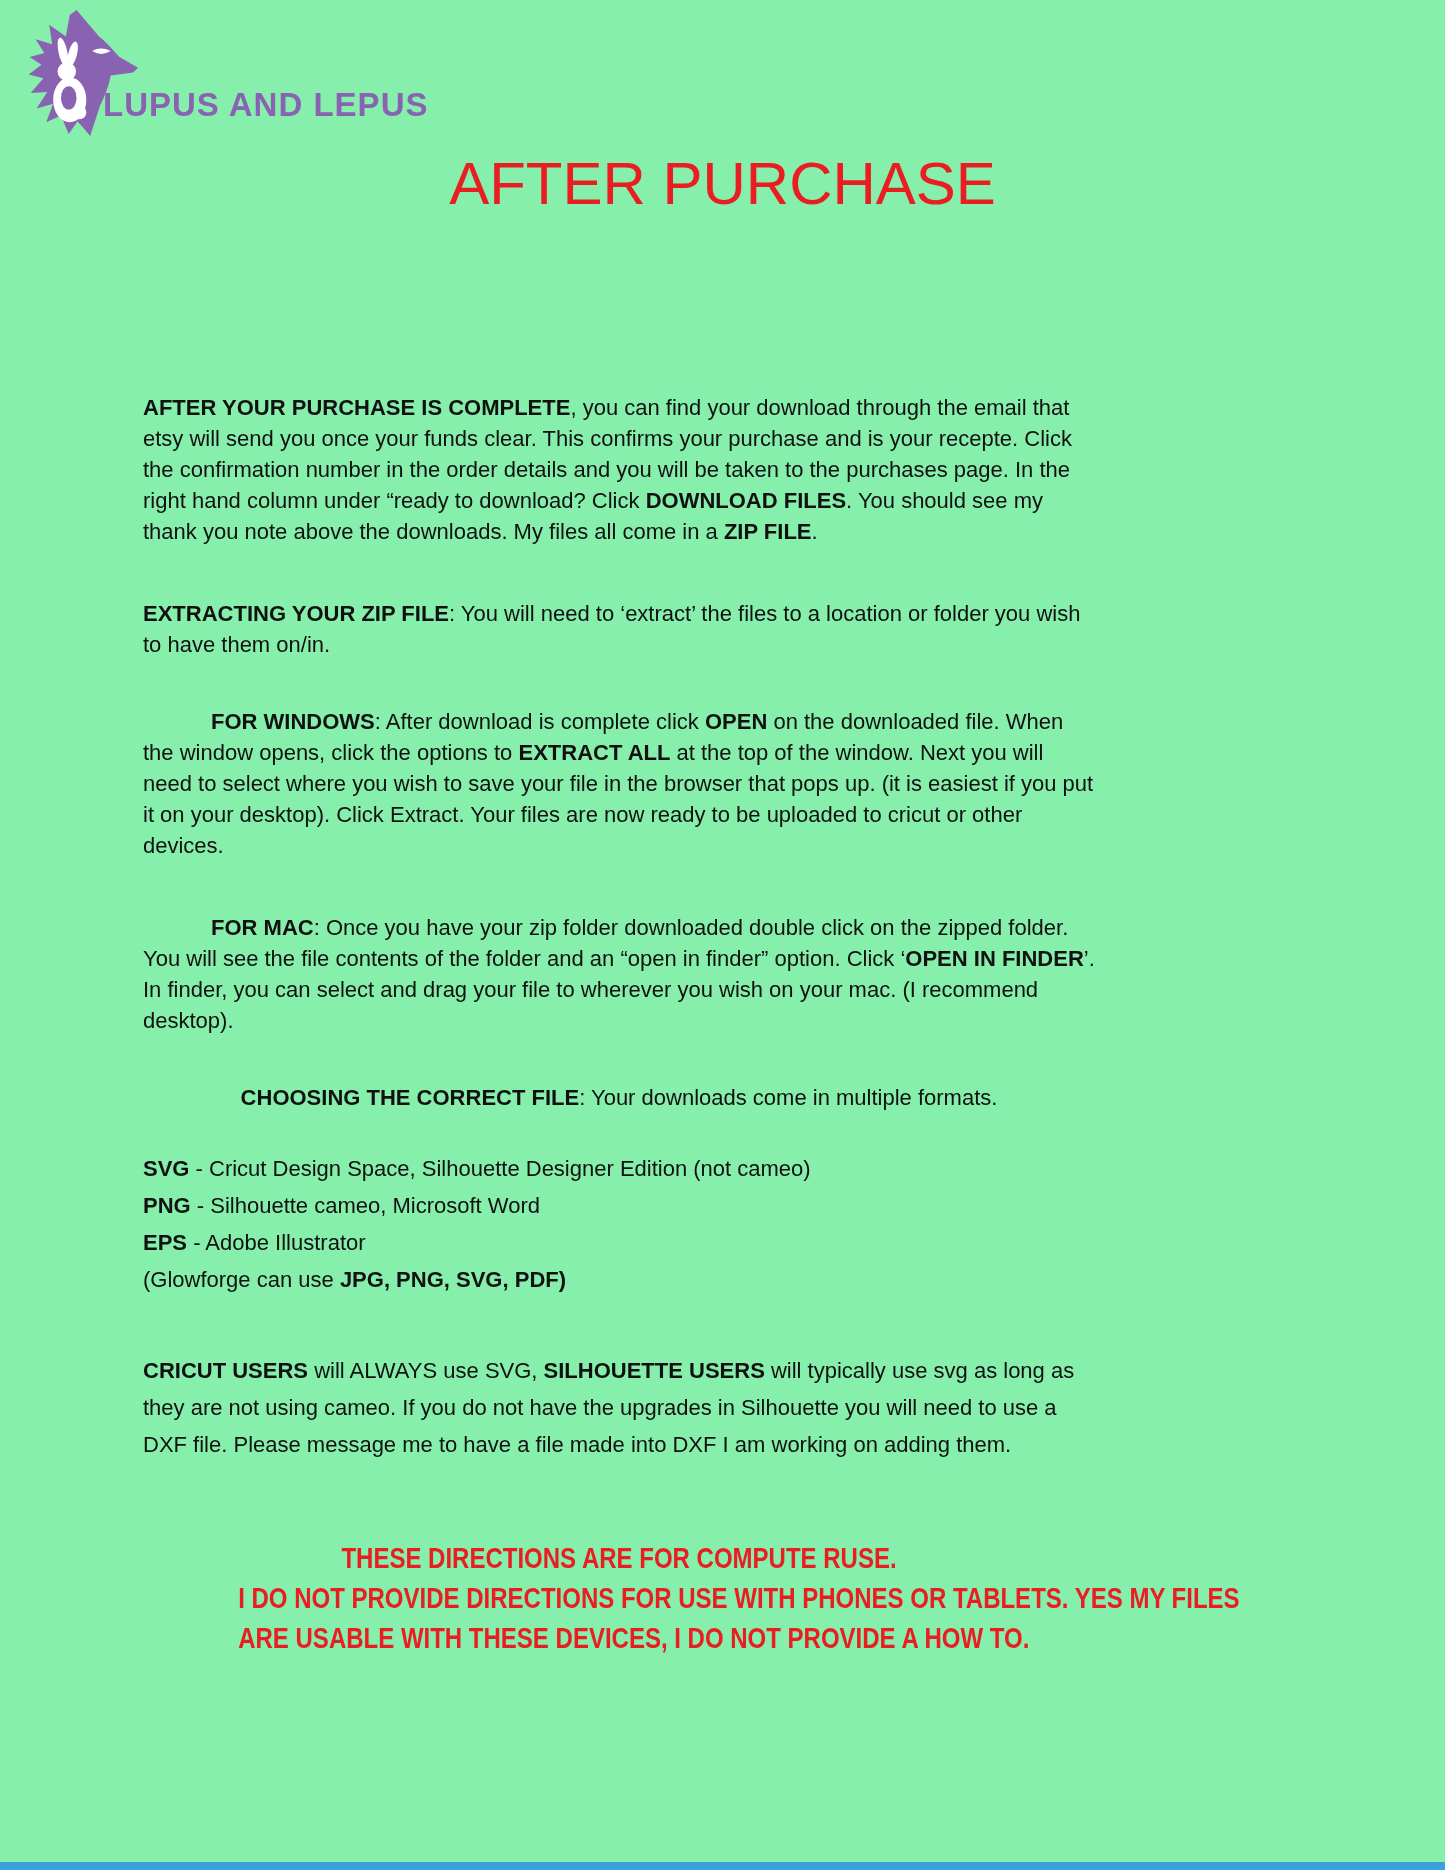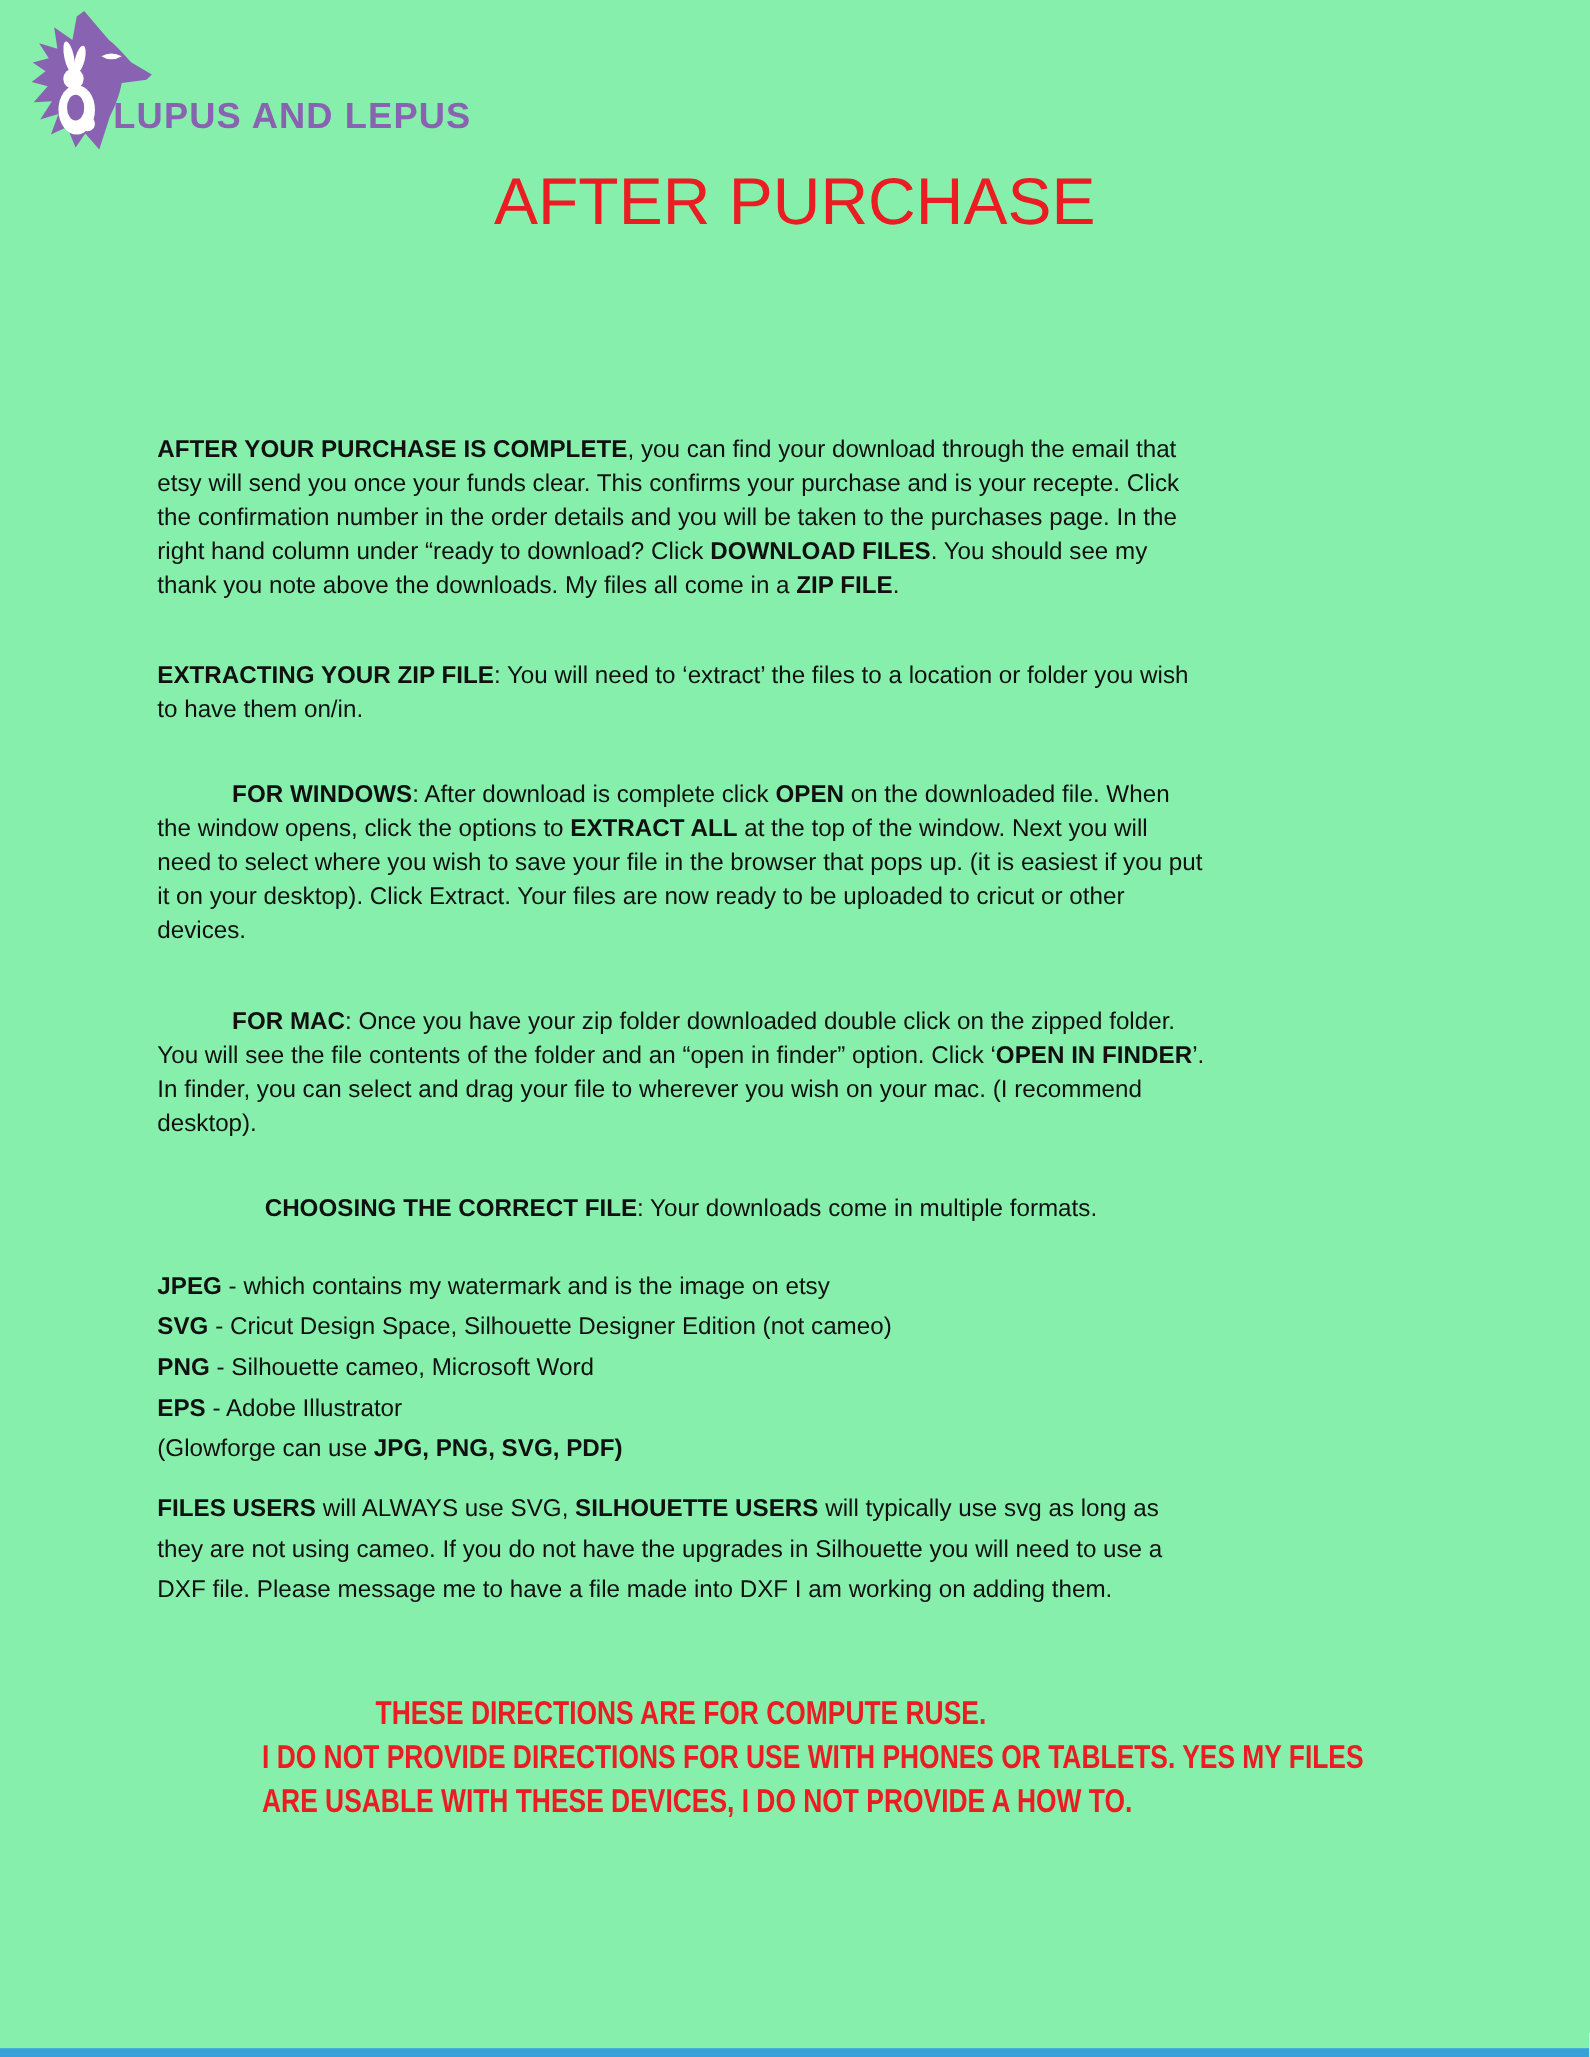--- a/index.html
+++ b/index.html
@@ -94,28 +94,27 @@
 
   <p class="body p2"><span class="b">EXTRACTING YOUR ZIP FILE</span><span>: You will need to ‘extract’ the files to a location or folder you wish to have them on/in.</span></p>
 
   <p class="body p3 indent"><span class="b">FOR WINDOWS</span><span>: After download is complete click </span><span class="b">OPEN</span><span> on the downloaded file. When the window opens, click the options to </span><span class="b">EXTRACT ALL</span><span> at the top of the window. Next you will need to select where you wish to save your file in the browser that pops up. (it is easiest if you put it on your desktop). Click Extract. Your files are now ready to be uploaded to cricut or other devices.</span></p>
 
   <p class="body p4 indent"><span class="b">FOR MAC</span><span>: Once you have your zip folder downloaded double click on the zipped folder. You will see the file contents of the folder and an “open in finder” option. Click ‘</span><span class="b i">OPEN IN FINDER</span><span>’. In finder, you can select and drag your file to wherever you wish on your mac. (I recommend desktop).</span></p>
 
   <p class="body p5"><span class="b">CHOOSING THE CORRECT FILE</span><span>: Your downloads come in multiple formats.</span></p>
 
   <div class="format-list">
-    <p><span class="b">JPEG</span><span> - which contains my watermark and is the image on etsy</span></p>
     <p><span class="b">SVG</span><span> - Cricut Design Space, Silhouette Designer Edition (not cameo)</span></p>
     <p><span class="b">PNG</span><span> - Silhouette cameo, Microsoft Word</span></p>
     <p><span class="b">EPS</span><span> - Adobe Illustrator</span></p>
     <p><span>(Glowforge can use </span><span class="b">JPG, PNG, SVG, PDF)</span></p>
   </div>
 
-  <p class="body cricut"><span class="b">FILES USERS</span><span> will ALWAYS use SVG, </span><span class="b">SILHOUETTE USERS</span><span> will typically use svg as long as they are not using cameo. If you do not have the upgrades in Silhouette you will need to use a DXF file. Please message me to have a file made into DXF I am working on adding them.</span></p>
+  <p class="body cricut"><span class="b">CRICUT USERS</span><span> will ALWAYS use SVG, </span><span class="b">SILHOUETTE USERS</span><span> will typically use svg as long as they are not using cameo. If you do not have the upgrades in Silhouette you will need to use a DXF file. Please message me to have a file made into DXF I am working on adding them.</span></p>
 
   <div class="notice">
     <div class="notice-line">THESE DIRECTIONS ARE FOR COMPUTE RUSE.</div>
     <div class="notice-line">I DO NOT PROVIDE DIRECTIONS FOR USE WITH PHONES OR TABLETS. YES MY FILES</div>
     <div class="notice-line">ARE USABLE WITH THESE DEVICES, I DO NOT PROVIDE A HOW TO.</div>
   </div>
 
   <div class="footer-bar"></div>
 
 </div>

